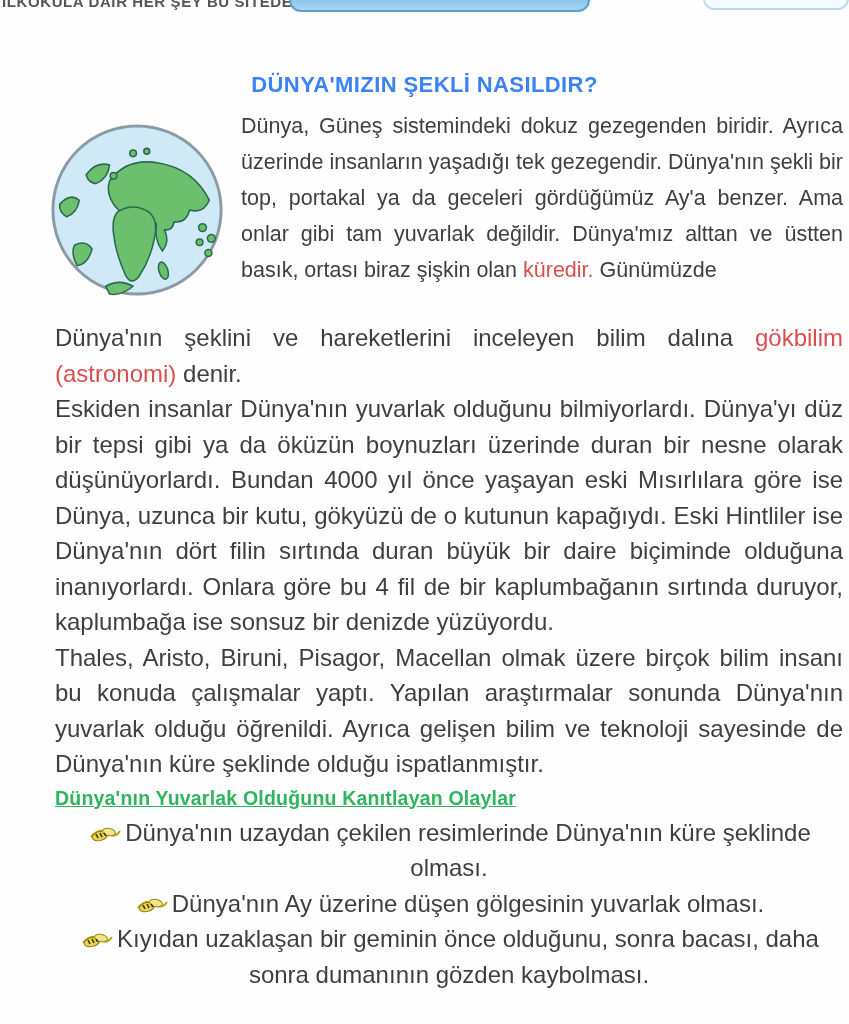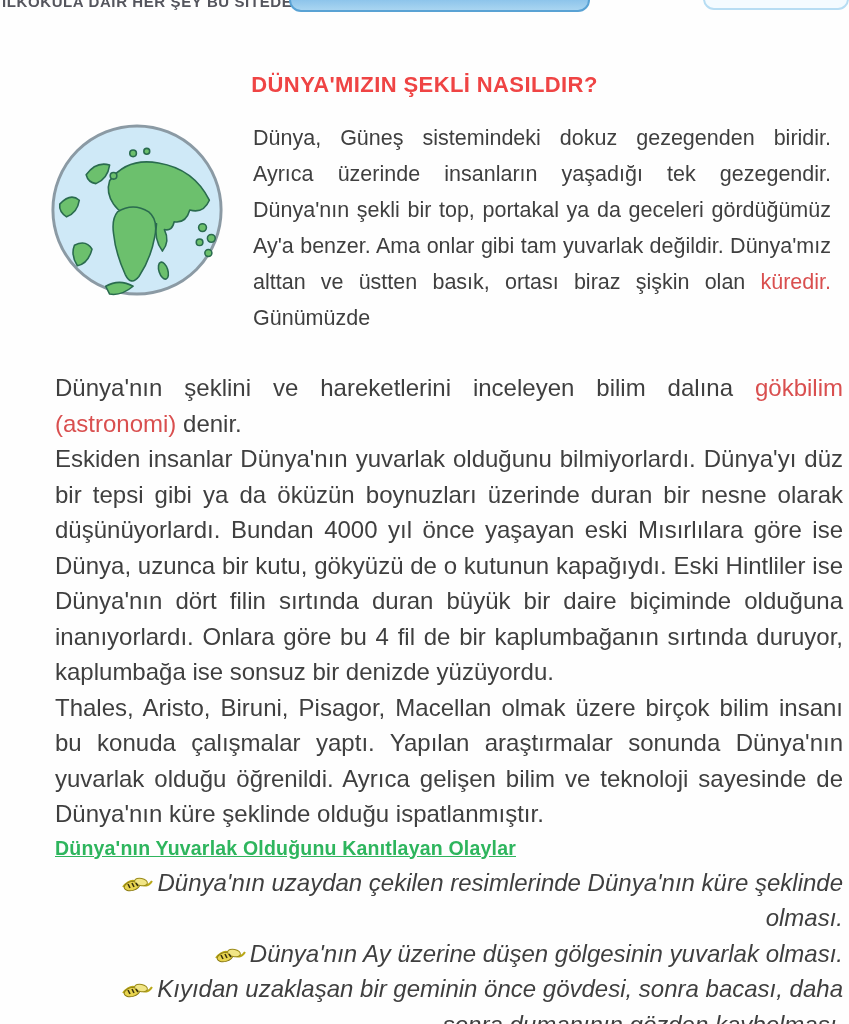--- a/index.html
+++ b/index.html
@@ -31,57 +31,57 @@
     border-radius:11px;border:2px solid #b7ddf3;background:#f4fbff;
     box-sizing:border-box;
   }
 
   
   h1.title{
     margin:72px 0 0 0;
     text-align:center;
     font-size:22px;
     font-weight:bold;
-    color:#ef4444;
+    color:#3b82f6;
     letter-spacing:0.4px;
   }
 
   
   .content{
     position:absolute;
     left:55px;right:6px;top:108px;
   }
   .intro-row{
     display:flex;
     align-items:flex-start;
     gap:16px;
     margin-bottom:22px;
   }
   .globe{
     flex:none;width:176px;height:176px;margin-left:-6px;margin-top:14px;
   }
   .intro-text{
-    flex:1;margin:12px;
+    flex:1;margin:0;
     font-size:21.5px;line-height:36px;
     text-align:justify;
   }
   .body-text p{
     margin:0;
     font-size:24px;line-height:35.5px;
     text-align:justify;
   }
   .red{color:#d94f4f;}
   h2.proof-heading{
     margin:0;
     font-size:19.5px;line-height:33px;
     font-weight:bold;color:#2eb55d;
     letter-spacing:0.2px;
     text-decoration:underline;
   }
-  p.bullet{text-align:right;font-style:italic;}
+  p.bullet{text-align:center;}
   .bee{
     display:inline-block;width:36px;height:24px;
     vertical-align:-4px;margin-right:2px;
   }
 </style>
 </head>
 <body>
 
 <div class="page">
 
@@ -149,18 +149,18 @@
               <ellipse cx="13" cy="15" rx="8" ry="4.5" fill="#e8d44f" stroke="#8a7a10" stroke-width="1" transform="rotate(-14 13 15)"></ellipse>
               <ellipse cx="22" cy="11" rx="6.5" ry="3.6" fill="#f1e586" stroke="#9a8a18" stroke-width="1" transform="rotate(12 22 11)"></ellipse>
               <path d="M9,13 l2,4 M13,12 l2,4 M17,12 l2,3" stroke="#3c3510" stroke-width="1.6"></path>
             </svg></span><span>Dünya'nın Ay üzerine düşen gölgesinin yuvarlak olması.</span></p>
 
       <p class="bullet"><span class="bee"><svg viewBox="0 0 36 24" width="36" height="24" aria-hidden="true">
               <path d="M4,16 Q12,6 20,12 Q28,18 33,10" fill="none" stroke="#b9a818" stroke-width="2"></path>
               <ellipse cx="13" cy="15" rx="8" ry="4.5" fill="#e8d44f" stroke="#8a7a10" stroke-width="1" transform="rotate(-14 13 15)"></ellipse>
               <ellipse cx="22" cy="11" rx="6.5" ry="3.6" fill="#f1e586" stroke="#9a8a18" stroke-width="1" transform="rotate(12 22 11)"></ellipse>
               <path d="M9,13 l2,4 M13,12 l2,4 M17,12 l2,3" stroke="#3c3510" stroke-width="1.6"></path>
-            </svg></span><span>Kıyıdan uzaklaşan bir geminin önce gövdesi, sonra bacası, daha sonra dumanının gözden kaybolması.</span></p>
+            </svg></span><span>Kıyıdan uzaklaşan bir geminin önce olduğunu, sonra bacası, daha sonra dumanının gözden kaybolması.</span></p>
 
     </section>
 
   </div>
 </div>
 
 </body></html>

